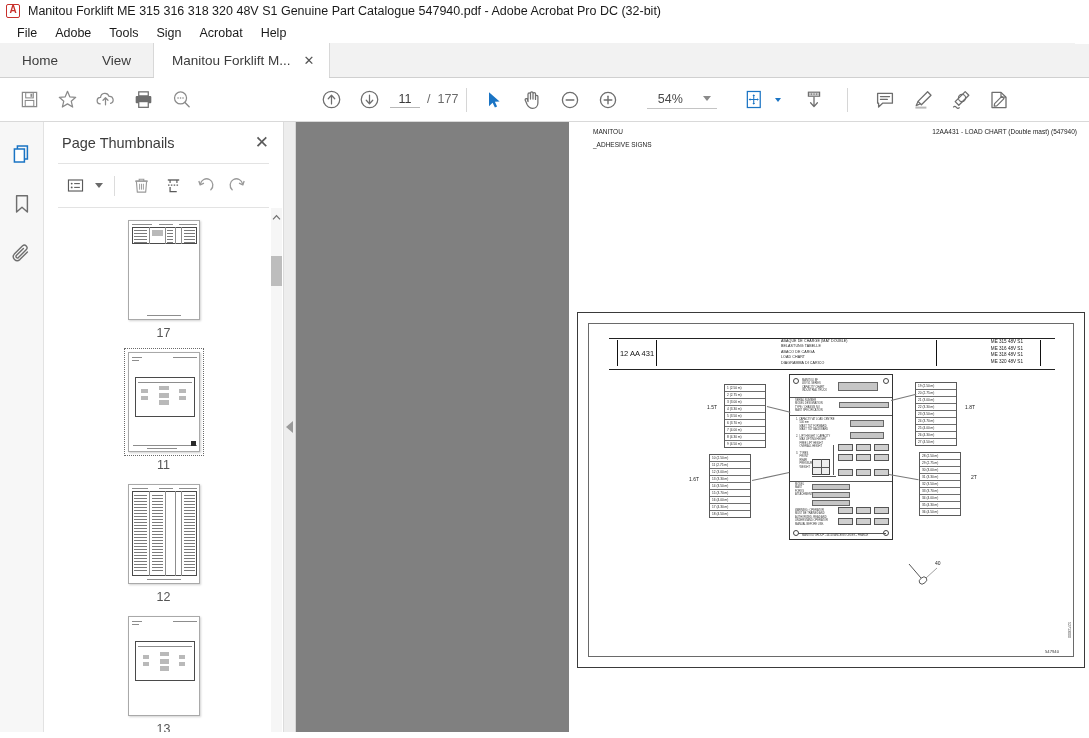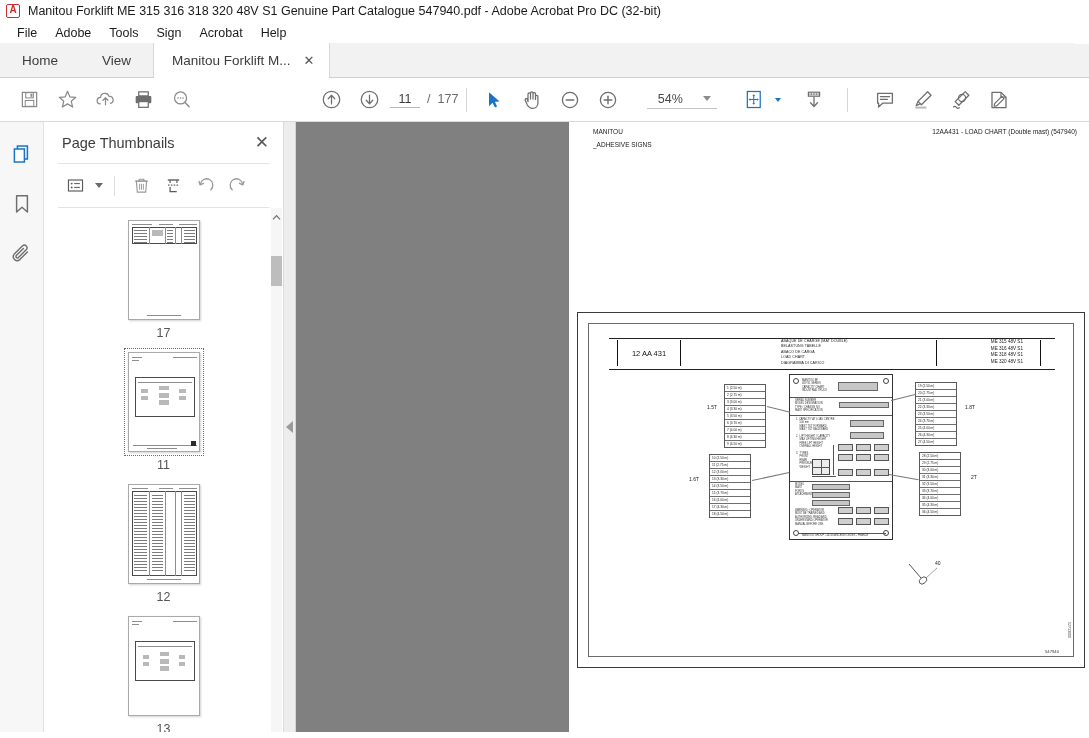--- a/index.html
+++ b/index.html
@@ -209,21 +209,21 @@
   .drawing {
     position: absolute; left: 8px; top: 190px; width: 508px; height: 356px;
     background: #ffffff; border: 1px solid #3a3a3a;
   }
   .dw-inner { position: absolute; inset: 10px; border: 1px solid #6a6a6a; }
 
   .tb-block { position: absolute; left: 20px; top: 14px; right: 18px; height: 32px; }
   .tb-line-top { position: absolute; left: 0; right: 0; top: 0; height: 1px; background: #222; }
   .tb-line-bot { position: absolute; left: 0; right: 0; bottom: 0; height: 1px; background: #222; }
   .tb-cell-code {
-    position: absolute; left: 8px; top: 2px; width: 64px; height: 26px;
+    position: absolute; left: 8px; top: 2px; width: 40px; height: 26px;
     border-left: 1.5px solid #111; border-right: 1.5px solid #111;
     display: flex; align-items: center; justify-content: center;
     font-size: 7.5px; color: #111;
   }
   .tb-langs {
     position: absolute; left: 172px; top: 1px; font-size: 3.6px;
     line-height: 5.4px; color: #222; letter-spacing: 0.1px;
   }
   .tb-models {
     position: absolute; right: 32px; top: 1px; font-size: 4.6px;

